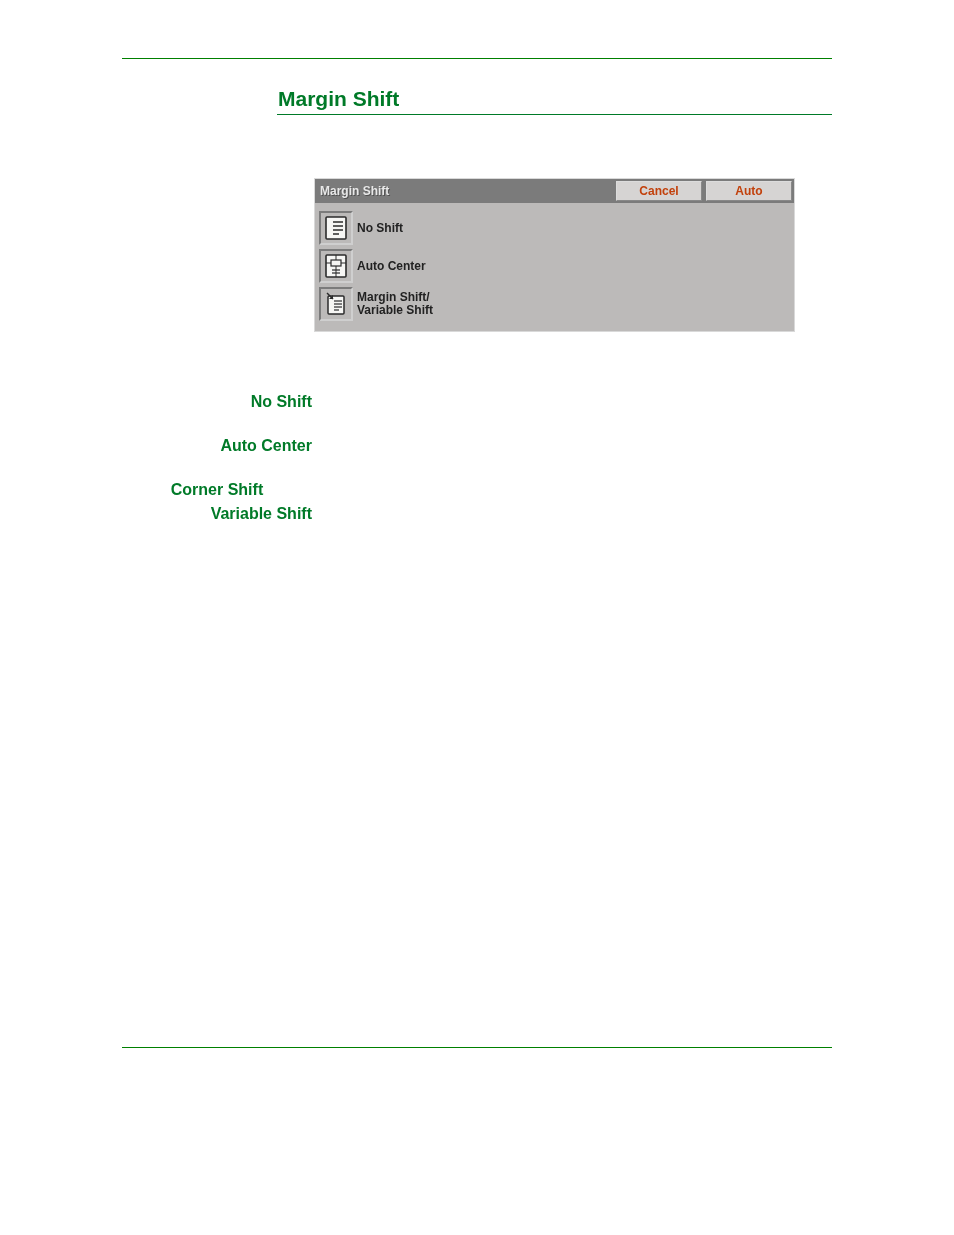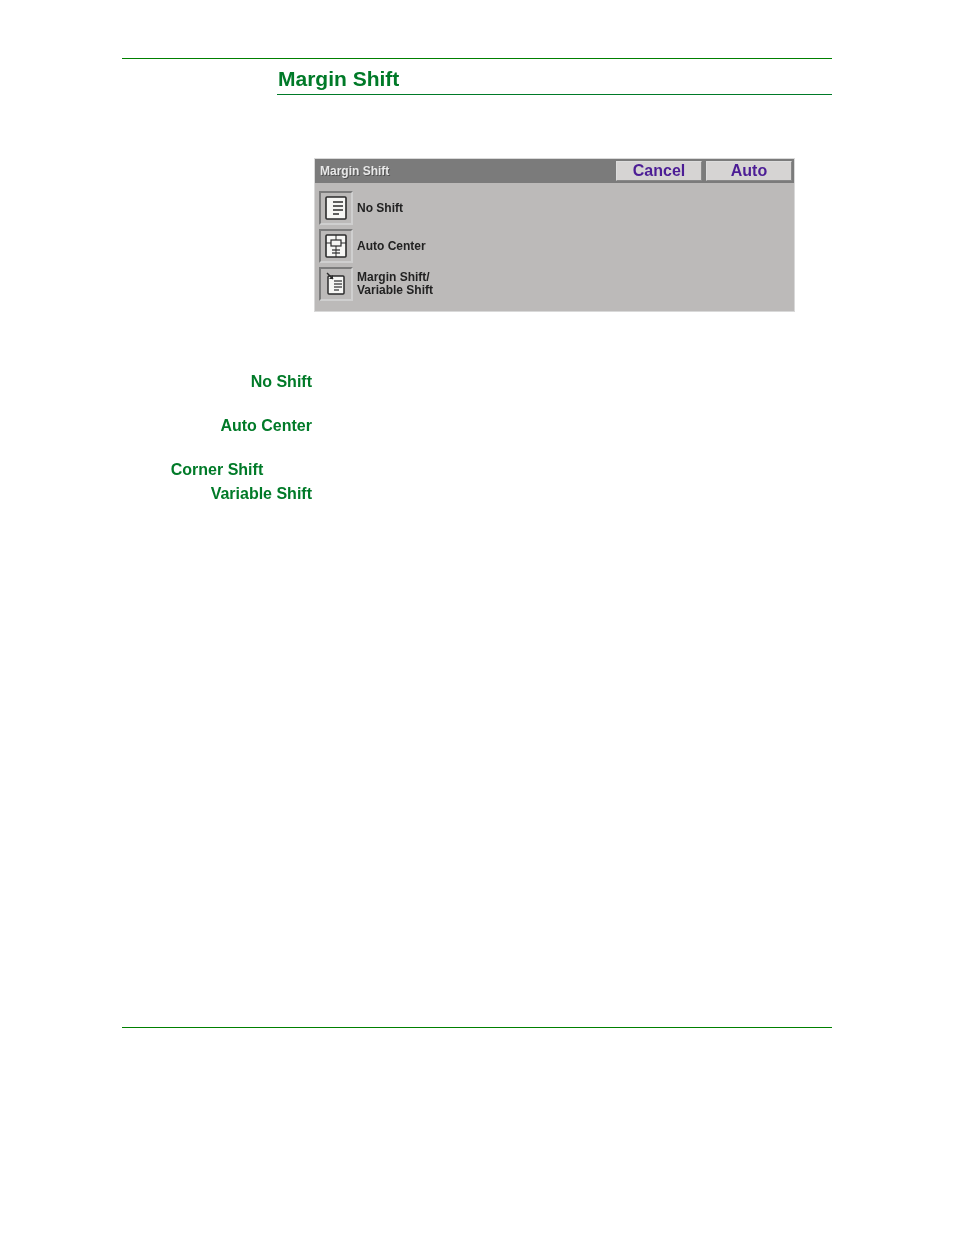--- a/index.html
+++ b/index.html
@@ -13,21 +13,21 @@
   .page {
     padding: 58px 122px 0 122px;
   }
   .thin-rule {
     border: none;
     border-top: 1px solid #008000;
     margin: 0;
   }
   .content {
     margin-left: 155px;
-    margin-top: 8px;
+    margin-top: 28px;
   }
   .section-title {
     color: #007a28;
     font-size: 21px;
     font-weight: bold;
     padding: 0 1px 3px 1px;
     border-bottom: 1px solid #007a28;
   }
   .section-title-wrap {
     margin-bottom: 64px;
@@ -50,22 +50,22 @@
     font-size: 12px;
     font-weight: bold;
     text-shadow: 1px 1px 0 rgba(0,0,0,0.35);
   }
   .winbtn {
     width: 84px;
     height: 18px;
     margin-left: 4px;
     border: 1px outset #dcdcdc;
     background: #d6d4d3;
-    color: #4c1d95;
-    font-size: 16px;
+    color: #c2410c;
+    font-size: 12px;
     font-weight: bold;
     cursor: pointer;
     display: flex;
     align-items: center;
     justify-content: center;
   }
   .panel {
     padding: 6px 4px 8px;
   }
   .opt {

